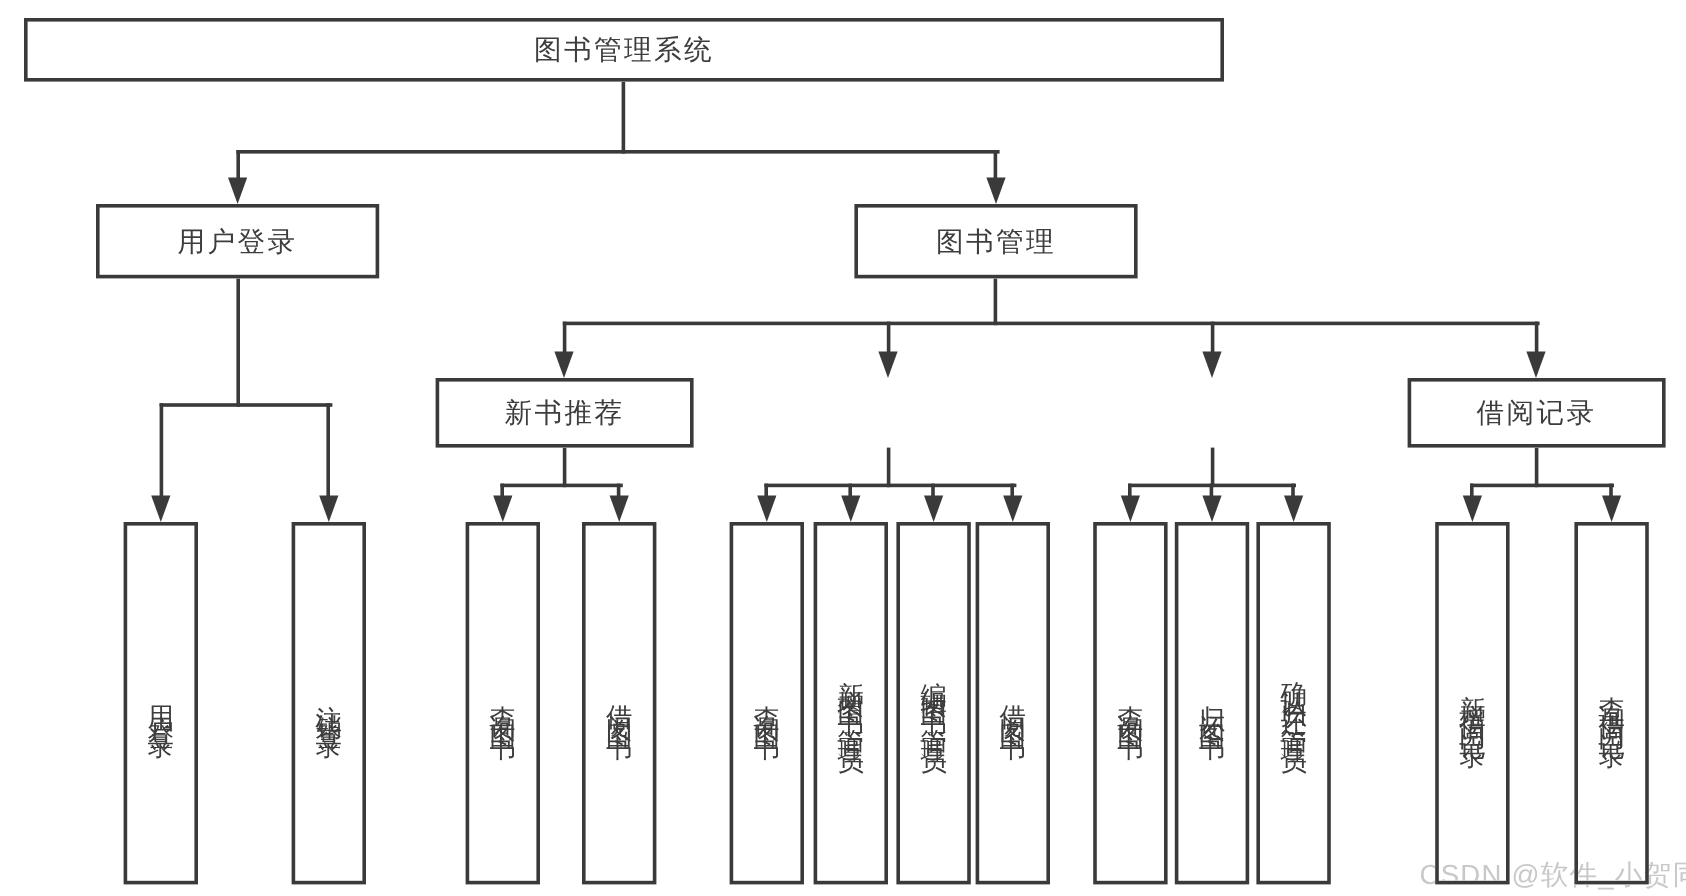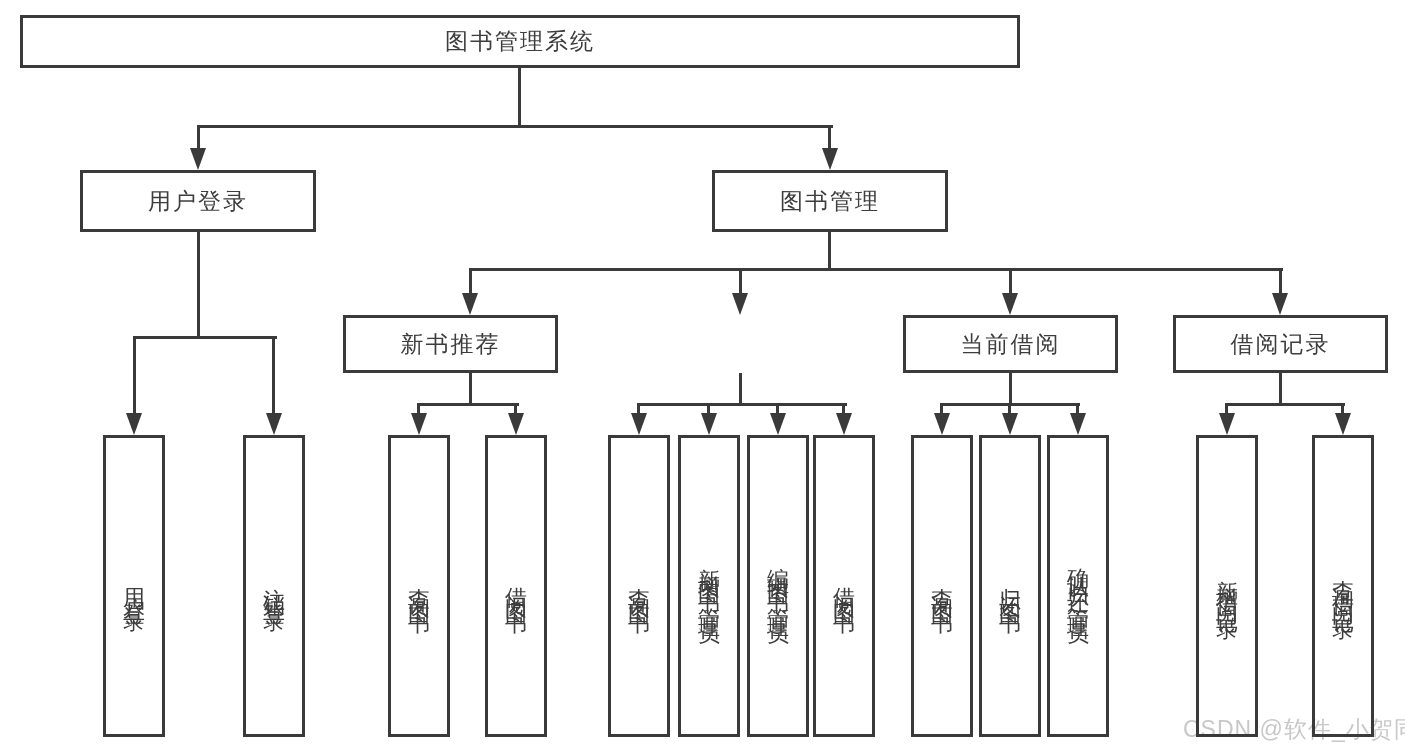--- a/index.html
+++ b/index.html
@@ -110,25 +110,22 @@
     <span>图书管理系统</span>
   </div>
 
   <div class="box" style="left:80px;top:170px;width:236px;height:62px;">
     <span>用户登录</span>
   </div>
   <div class="box" style="left:712px;top:170px;width:236px;height:62px;">
     <span>图书管理</span>
   </div>
 
-  <div class="box" style="left:343px;top:315px;width:215px;height:58px;">
+  <div class="box" style="left:363px;top:315px;width:215px;height:58px;">
     <span>新书推荐</span>
-  </div>
-  <div class="box" style="left:903px;top:315px;width:215px;height:58px;">
-    <span>当前借阅</span>
   </div>
   <div class="box" style="left:1173px;top:315px;width:215px;height:58px;">
     <span>借阅记录</span>
   </div>
 
   <div class="vbox" style="left:103px;">
     <span>用户登录</span>
   </div>
   <div class="vbox" style="left:243px;">
     <span>注销登录</span>

